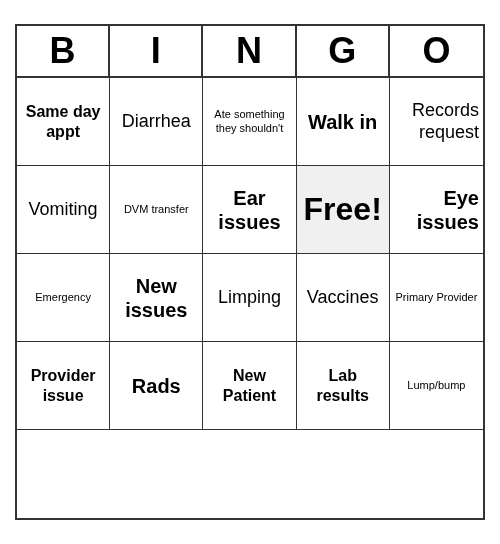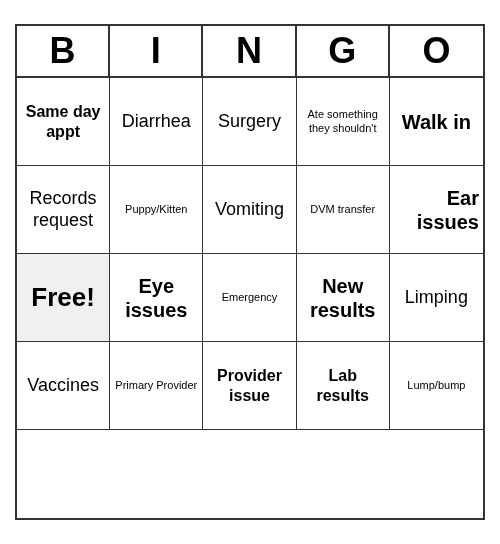--- a/index.html
+++ b/index.html
@@ -56,21 +56,21 @@
     }
     .cell-text {
       font-size: 18px;
       line-height: 1.2;
     }
     .cell-text.large {
       font-size: 20px;
       font-weight: bold;
     }
     .cell-text.xlarge {
-      font-size: 26px;
+      font-size: 32px;
       font-weight: bold;
     }
     .cell-text.medium {
       font-size: 16px;
       font-weight: bold;
     }
     .cell-text.small {
       font-size: 11px;
     }
   </style>
@@ -86,67 +86,67 @@
       <div class="bingo-header-cell">O</div>
     </div>
   <div class="bingo-grid">
   <div class="bingo-cell">
         <span class="cell-text medium">Same day appt</span>
       </div>
       <div class="bingo-cell">
         <span class="cell-text">Diarrhea</span>
       </div>
       <div class="bingo-cell">
-        <span class="cell-text">Surgery</span>
-      </div>
-      <div class="bingo-cell">
         <span class="cell-text small">Ate something they shouldn't</span>
       </div>
       <div class="bingo-cell">
         <span class="cell-text large">Walk in</span>
       </div>
       <div class="bingo-cell">
         <span class="cell-text">Records request</span>
-      </div>
-      <div class="bingo-cell">
-        <span class="cell-text small">Puppy/Kitten</span>
       </div>
       <div class="bingo-cell">
         <span class="cell-text">Vomiting</span>
       </div>
       <div class="bingo-cell">
         <span class="cell-text small">DVM transfer</span>
       </div>
       <div class="bingo-cell">
         <span class="cell-text large">Ear issues</span>
       </div>
       <div class="bingo-cell" style="background: rgb(240, 240, 240);">
         <span class="cell-text xlarge">Free!</span>
       </div>
       <div class="bingo-cell">
         <span class="cell-text large">Eye issues</span>
       </div>
       <div class="bingo-cell">
         <span class="cell-text small">Emergency</span>
       </div>
       <div class="bingo-cell">
-        <span class="cell-text large">New results</span>
+        <span class="cell-text large">New issues</span>
       </div>
       <div class="bingo-cell">
         <span class="cell-text">Limping</span>
       </div>
       <div class="bingo-cell">
         <span class="cell-text">Vaccines</span>
       </div>
       <div class="bingo-cell">
         <span class="cell-text small">Primary Provider</span>
       </div>
       <div class="bingo-cell">
         <span class="cell-text medium">Provider issue</span>
       </div>
       <div class="bingo-cell">
+        <span class="cell-text large">Rads</span>
+      </div>
+      <div class="bingo-cell">
+        <span class="cell-text medium">New Patient</span>
+      </div>
+      <div class="bingo-cell">
         <span class="cell-text medium">Lab results</span>
       </div>
       <div class="bingo-cell">
         <span class="cell-text small">Lump/bump</span>
       </div>
     </div>
 </div>
 
 </body></html>

